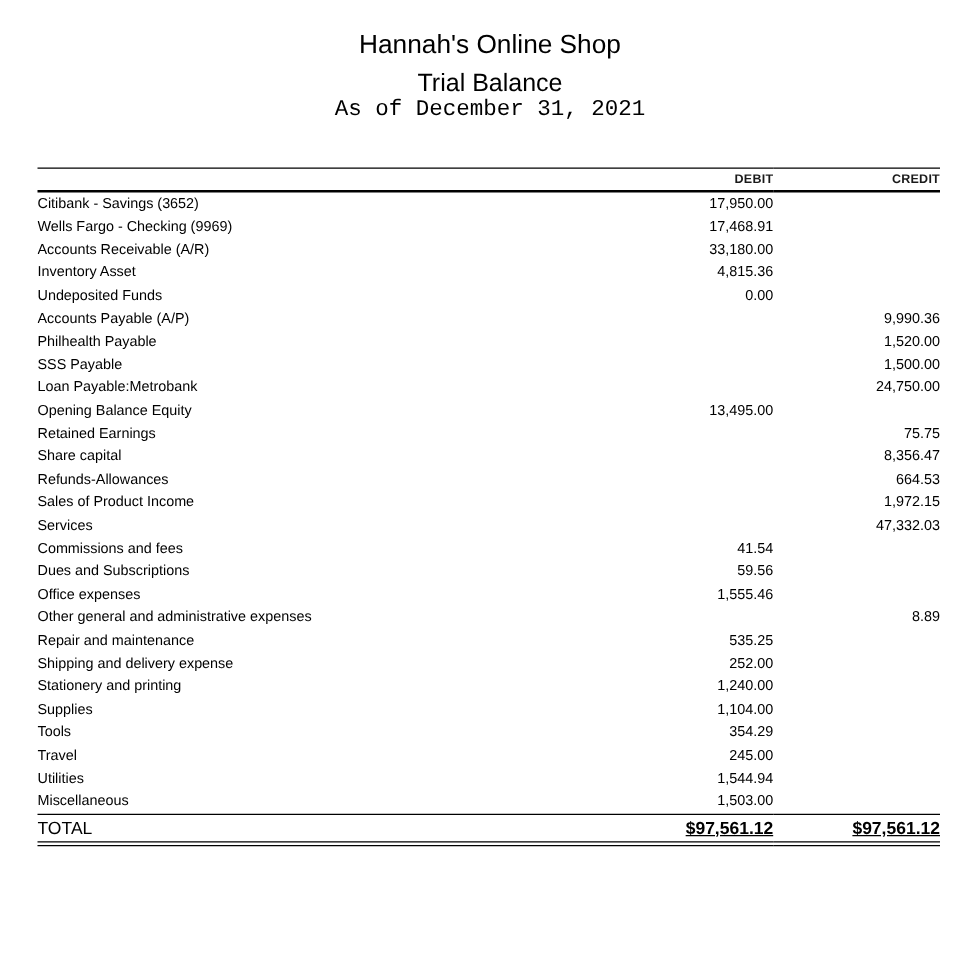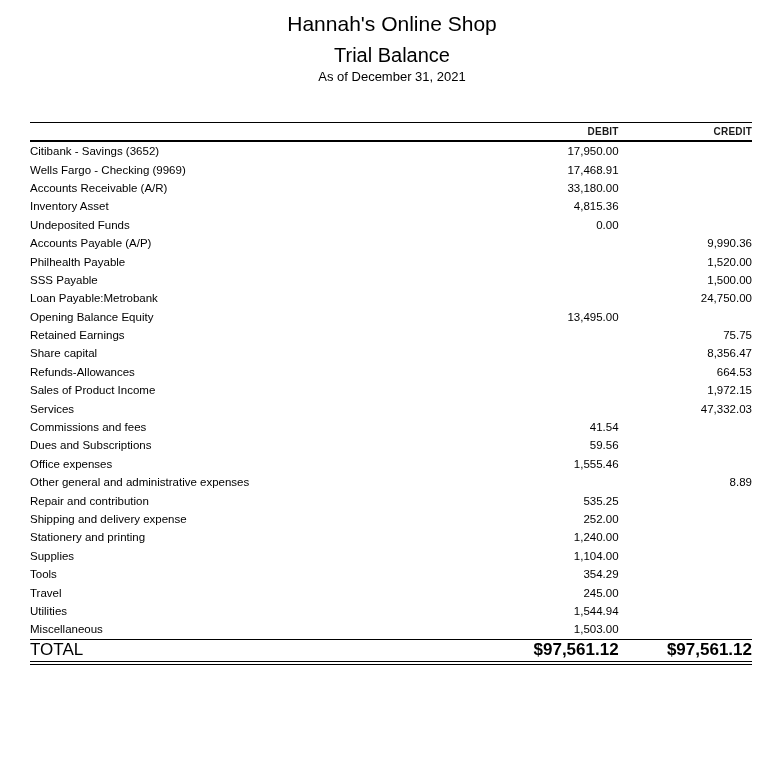--- a/index.html
+++ b/index.html
@@ -10,37 +10,38 @@
     color: #000000;
   }
   .page {
     position: relative;
     width: 784px;
     height: 784px;
     background: #ffffff;
     overflow: hidden;
   }
   .report-header {
-    padding-top: 12px;
+    padding-top: 24px;
     text-align: center;
   }
   .company {
     font-size: 21px;
     line-height: 24px;
     font-weight: 400;
   }
   .report-title {
     font-size: 20px;
     margin-top: 11px;
     line-height: 16px;
   }
   .report-date {
-    font-size: 13px;
+    font-size: 18px;
     margin-top: 6px;
     line-height: 15px;
+    font-family: Liberation Mono, monospace;
   }
   table.tb {
     border-collapse: collapse;
     table-layout: fixed;
     width: 722px;
     margin: 38px 0 0 30px;
   }
   table.tb th, table.tb td {
     padding: 0;
     vertical-align: middle;
@@ -71,24 +72,25 @@
     width: 150px;
   }
   .credit {
     width: 133px;
     padding-right: 2px;
   }
   tfoot td {
     border-top: 1px solid #000;
     border-bottom: 4px double #000;
     height: 21px;
-    font-size: 17px;
+    font-size: 14px;
   }
   tfoot .num {
     font-weight: bold;
+    text-decoration: underline;
   }
 </style>
 </head>
 <body>
 
 <div class="page">
   <div class="report-header">
     <div class="company">Hannah's Online Shop</div>
     <div class="report-title">Trial Balance</div>
     <div class="report-date">As of December 31, 2021</div>
@@ -192,21 +194,21 @@
           <td class="acct">Office expenses</td>
           <td class="num">1,555.46</td>
           <td class="num credit"></td>
         </tr>
         <tr>
           <td class="acct">Other general and administrative expenses</td>
           <td class="num"></td>
           <td class="num credit">8.89</td>
         </tr>
         <tr>
-          <td class="acct">Repair and contribution</td>
+          <td class="acct">Repair and maintenance</td>
           <td class="num">535.25</td>
           <td class="num credit"></td>
         </tr>
         <tr>
           <td class="acct">Shipping and delivery expense</td>
           <td class="num">252.00</td>
           <td class="num credit"></td>
         </tr>
         <tr>
           <td class="acct">Stationery and printing</td>

